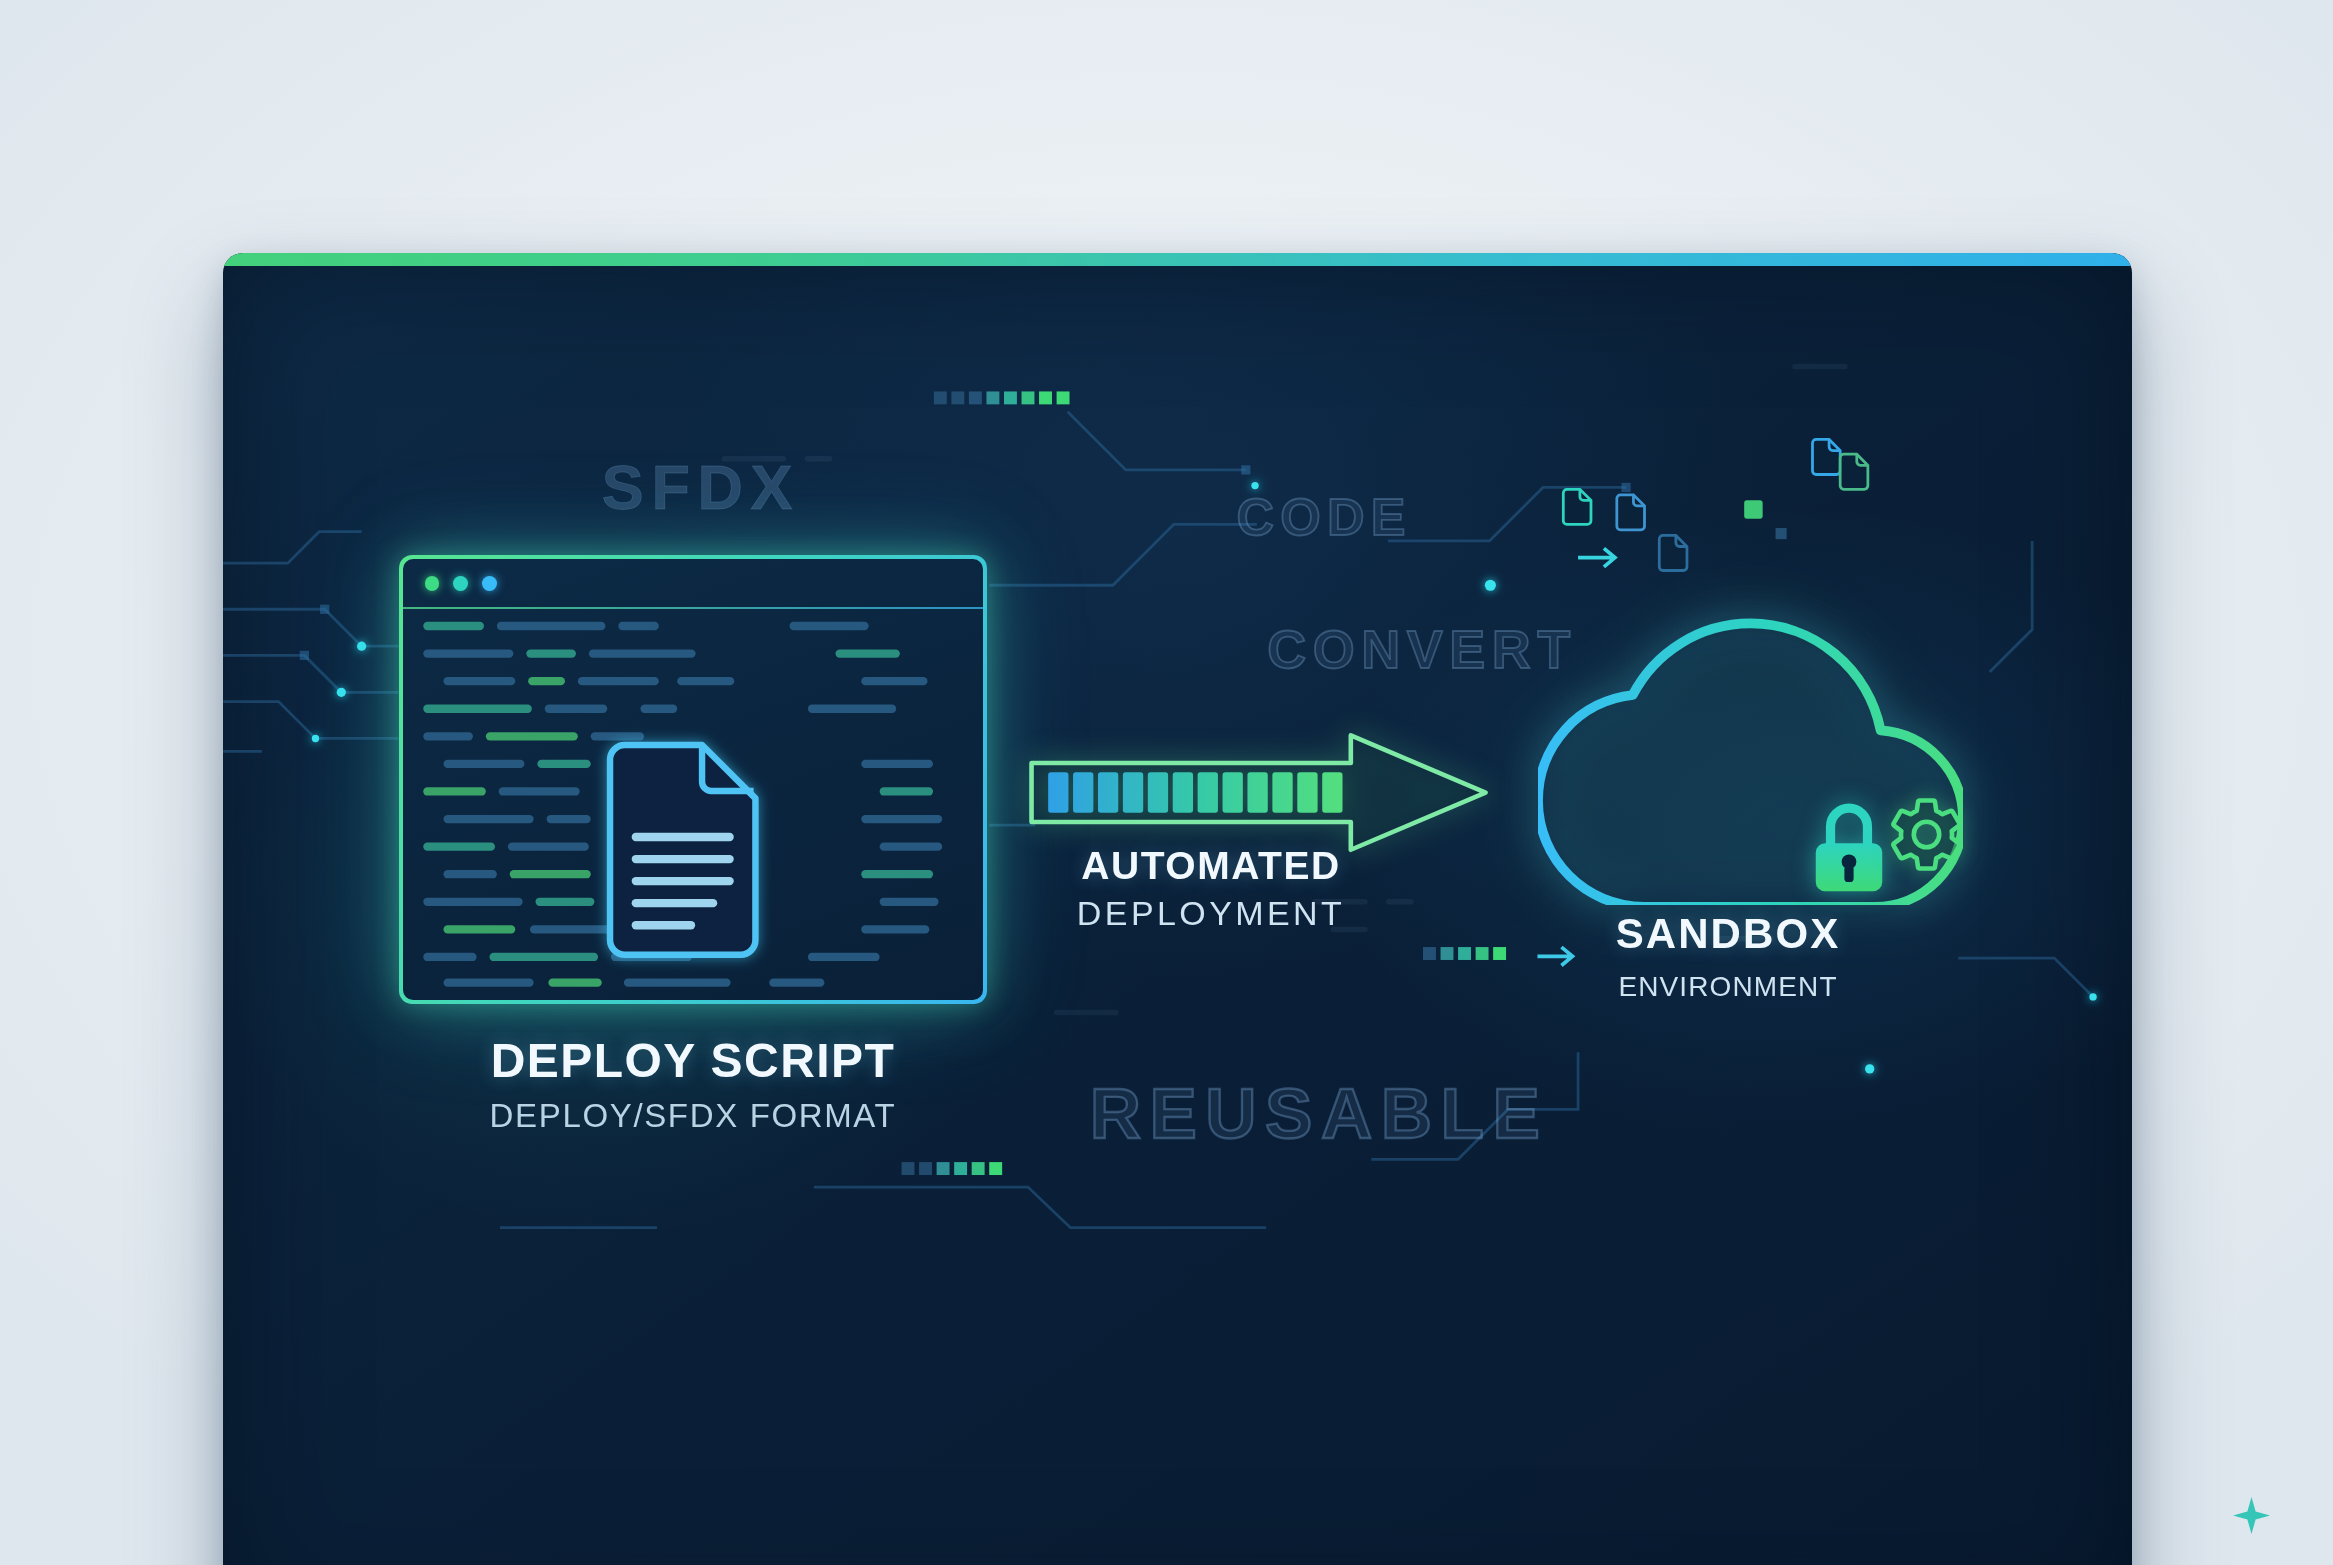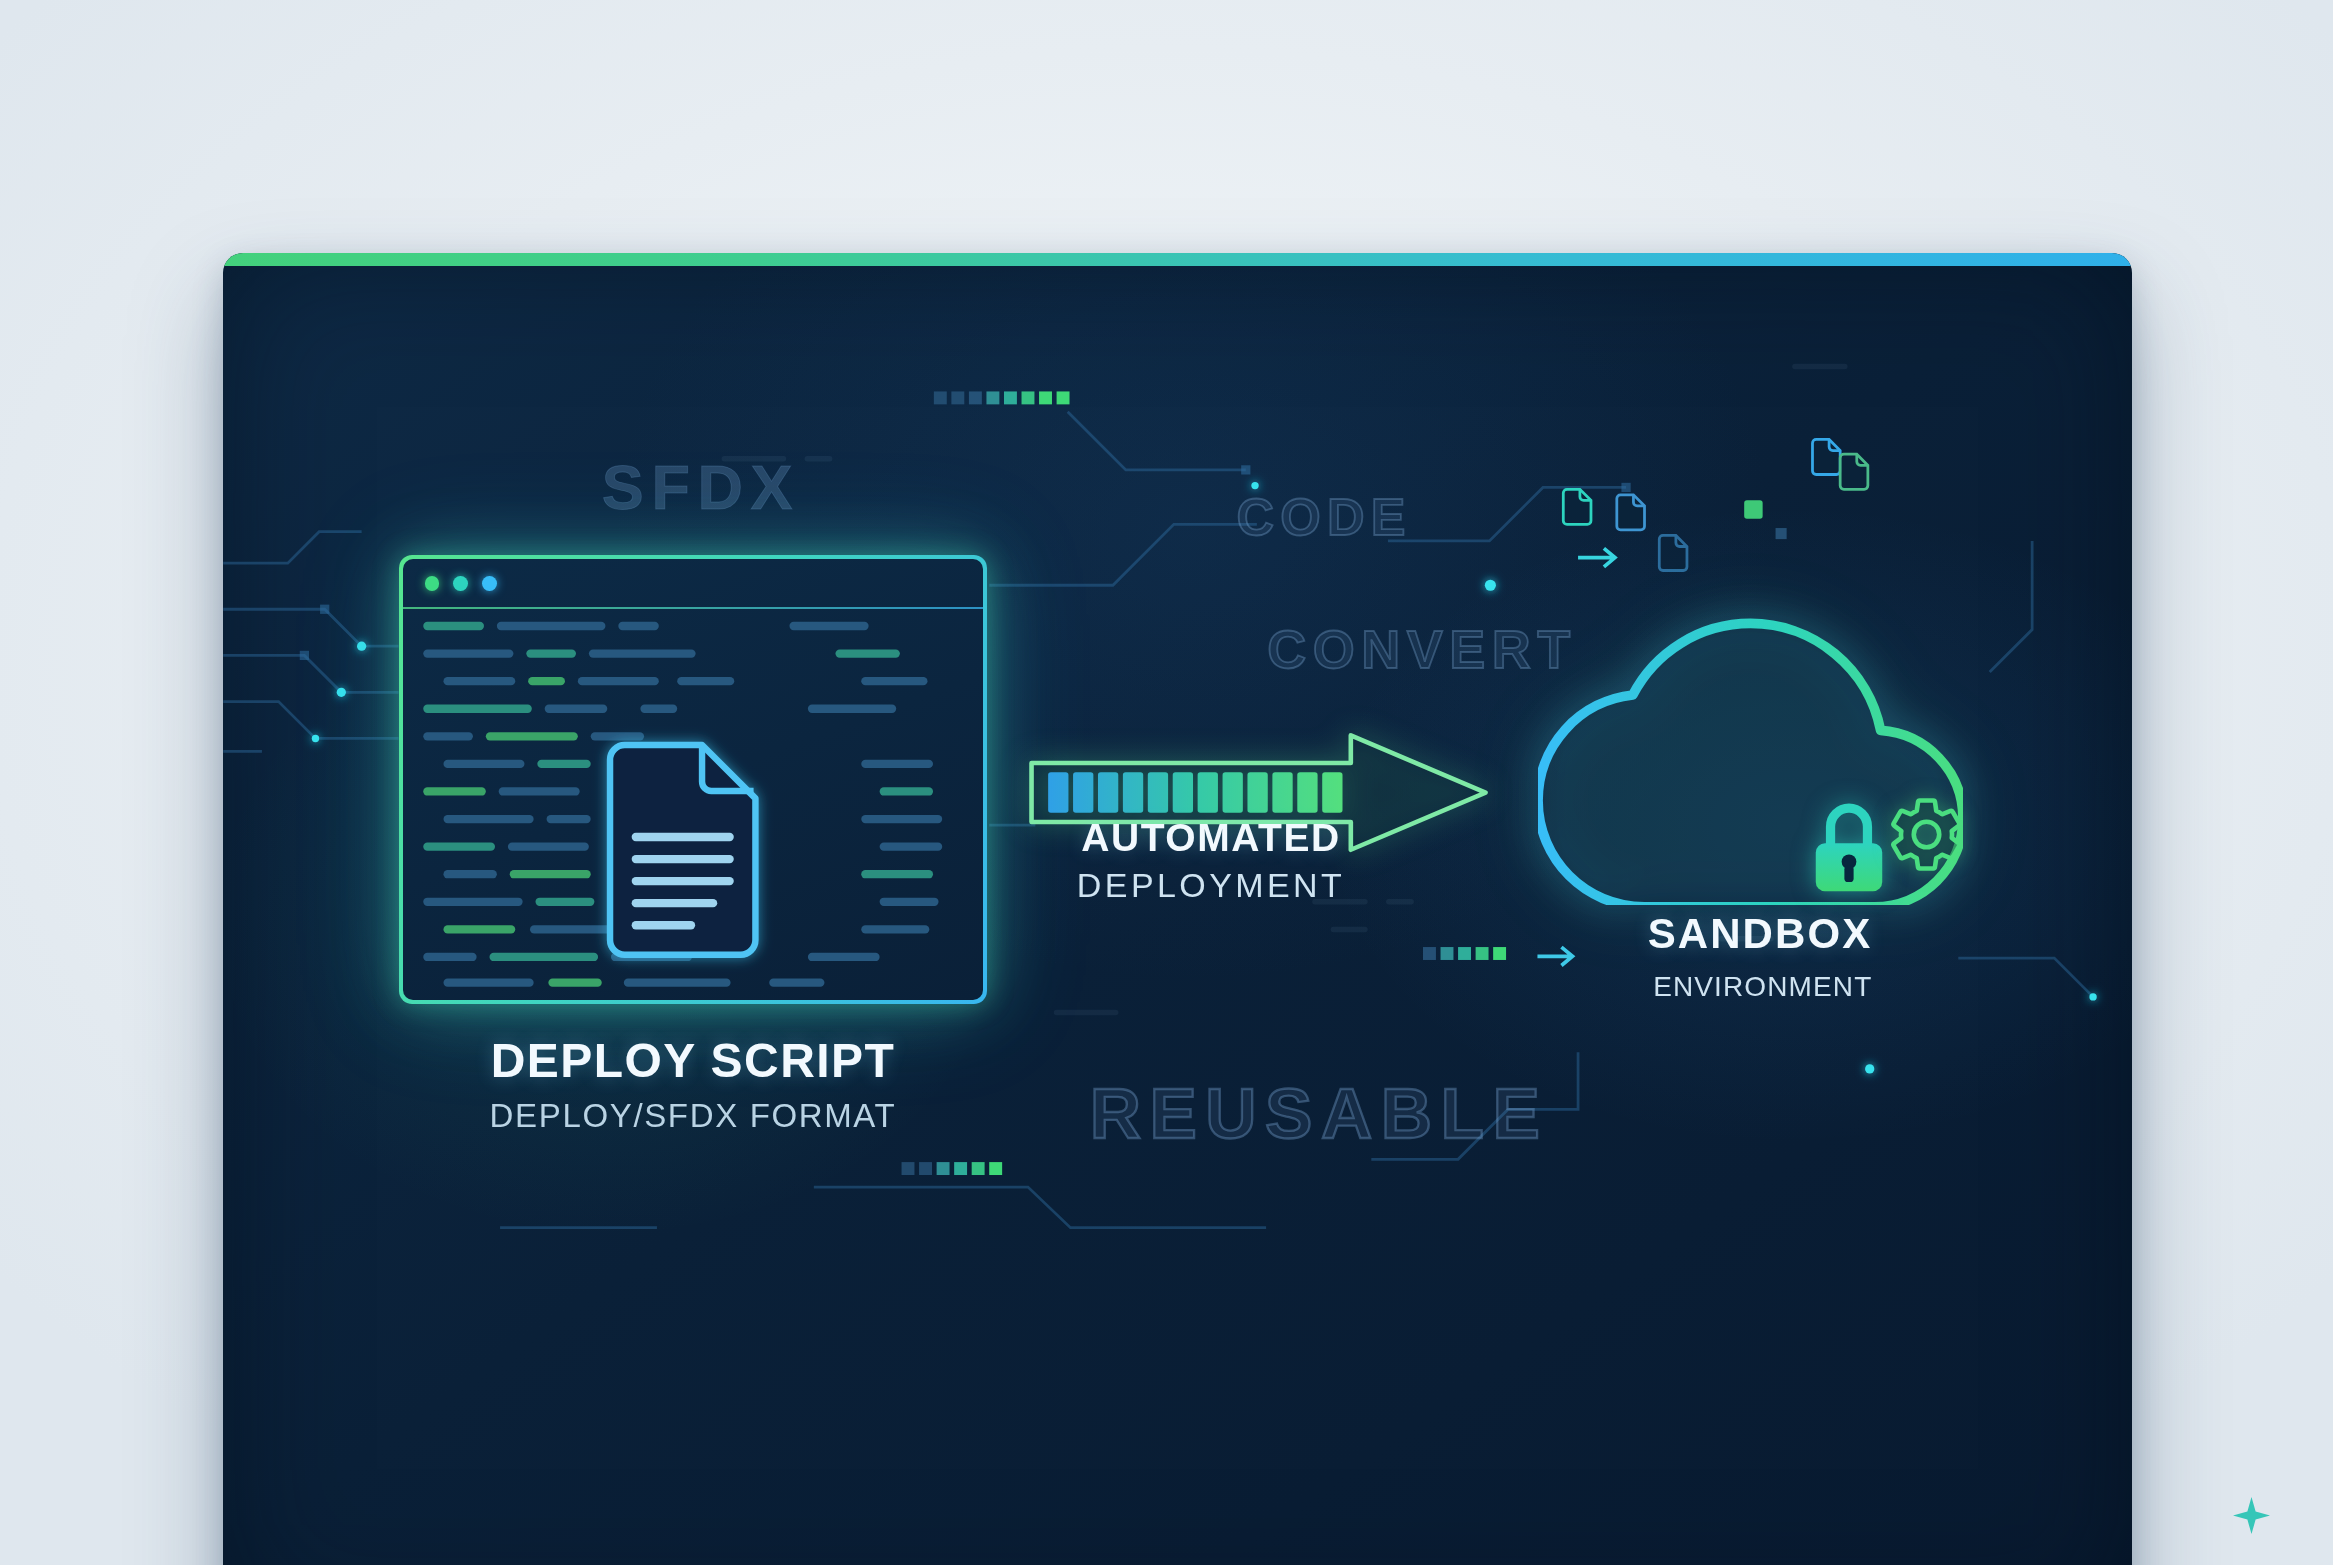--- a/index.html
+++ b/index.html
@@ -52,22 +52,22 @@
   .editor-titlebar::after{content:"";position:absolute;left:0;right:0;bottom:0;height:1.8px;
     background:linear-gradient(90deg,rgba(87,230,143,0.75),rgba(56,182,240,0.75));}
   .win-dot{width:14.8px;height:14.8px;border-radius:50%;}
   .win-dot.d1{background:#3ddc84;box-shadow:0 0 9.2px rgba(61,220,132,0.8);}
   .win-dot.d2{background:#2dd4bf;box-shadow:0 0 9.2px rgba(45,212,191,0.8);}
   .win-dot.d3{background:#38bdf8;box-shadow:0 0 9.2px rgba(56,189,248,0.8);}
   .editor-content{flex:1;}
   
   .caption{position:absolute;text-align:center;transform:translateX(-50%);z-index:6;white-space:nowrap;}
   .cap-deploy{left:470px;top:780px;}
-  .cap-flow{left:988px;top:563px;}
-  .cap-sandbox{left:1537px;top:657px;text-align:right;}
+  .cap-flow{left:988px;top:591px;}
+  .cap-sandbox{left:1505px;top:657px;}
   .cap-title{font-weight:700;color:#f2f9fe;text-shadow:0 0 18.5px rgba(130,220,255,0.30);}
   .cap-sub{color:#b9d3e4;}
   .cap-deploy .cap-title{font-size:48px;letter-spacing:0.03em;}
   .cap-deploy .cap-sub{font-size:33px;letter-spacing:0.05em;margin-top:9.2px;}
   .cap-flow .cap-title{font-size:39px;letter-spacing:0.04em;}
   .cap-flow .cap-sub{font-size:34px;letter-spacing:0.10em;margin-top:5.5px;color:#cfe3f1;}
   .cap-sandbox .cap-title{font-size:42px;letter-spacing:0.05em;}
   .cap-sandbox .cap-sub{font-size:28px;letter-spacing:0.04em;margin-top:13px;color:#cfe3f1;}
   
   .arrow-svg{position:absolute;left:803px;top:473px;width:466px;height:134px;z-index:4;

